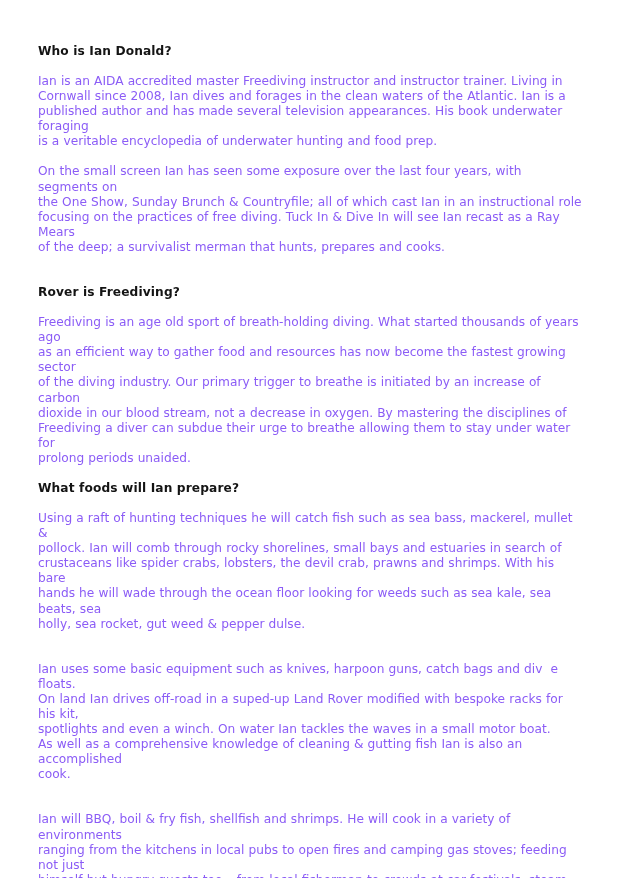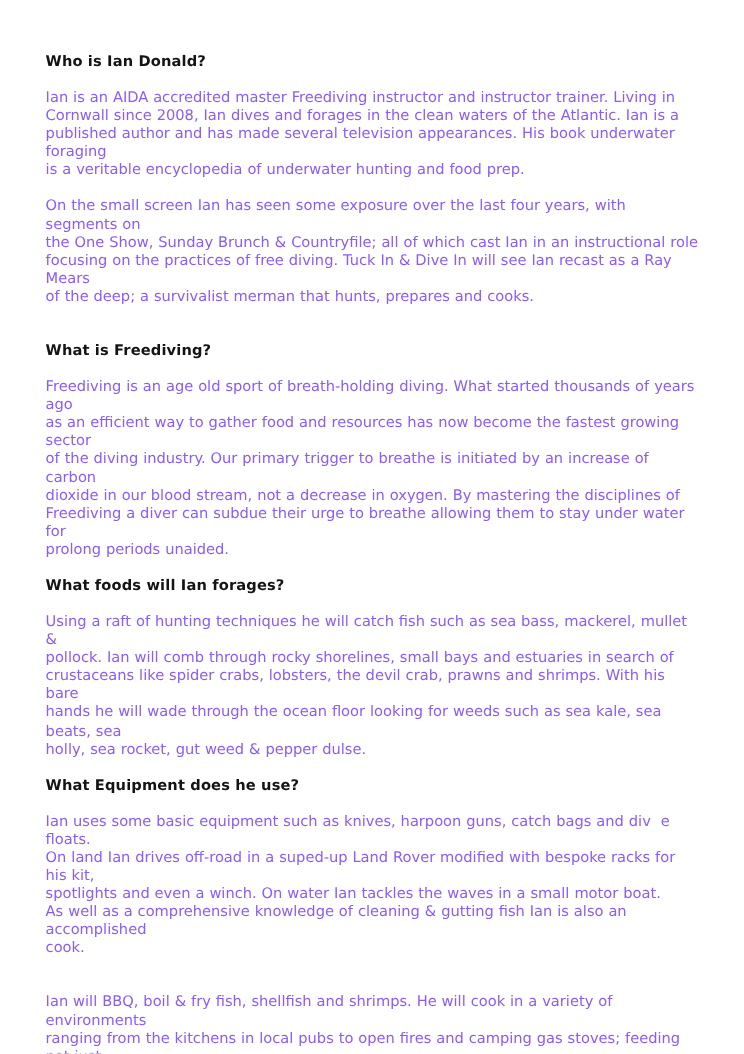--- a/index.html
+++ b/index.html
@@ -61,42 +61,41 @@
 published author and has made several television appearances. His book underwater foraging
 is a veritable encyclopedia of underwater hunting and food prep.</p>
     <div class="gap-md"></div>
     <p class="body-text">On the small screen Ian has seen some exposure over the last four years, with segments on
 the One Show, Sunday Brunch &amp; Countryfile; all of which cast Ian in an instructional role
 focusing on the practices of free diving. Tuck In &amp; Dive In will see Ian recast as a Ray Mears
 of the deep; a survivalist merman that hunts, prepares and cooks.</p>
 
     <div class="gap-lg"></div>
 
-    <h2 class="section-heading">What is Freediving?</h2>
+    <h2 class="section-heading">Rover is Freediving?</h2>
     <div class="gap-sm"></div>
     <p class="body-text">Freediving is an age old sport of breath-holding diving. What started thousands of years ago
 as an efficient way to gather food and resources has now become the fastest growing sector
 of the diving industry. Our primary trigger to breathe is initiated by an increase of carbon
 dioxide in our blood stream, not a decrease in oxygen. By mastering the disciplines of
 Freediving a diver can subdue their urge to breathe allowing them to stay under water for
 prolong periods unaided.</p>
 
     <div class="gap-md"></div>
 
-    <h2 class="section-heading">What foods will Ian forages?</h2>
+    <h2 class="section-heading">What foods will Ian prepare?</h2>
     <div class="gap-sm"></div>
     <p class="body-text">Using a raft of hunting techniques he will catch fish such as sea bass, mackerel, mullet &amp;
 pollock. Ian will comb through rocky shorelines, small bays and estuaries in search of
 crustaceans like spider crabs, lobsters, the devil crab, prawns and shrimps. With his bare
 hands he will wade through the ocean floor looking for weeds such as sea kale, sea beats, sea
 holly, sea rocket, gut weed &amp; pepper dulse.</p>
 
     <div class="gap-md"></div>
 
-    <h2 class="section-heading">What Equipment does he use?</h2>
     <div class="gap-sm"></div>
     <p class="body-text">Ian uses some basic equipment such as knives, harpoon guns, catch bags and div  e floats.
 On land Ian drives off-road in a suped-up Land Rover modified with bespoke racks for his kit,
 spotlights and even a winch. On water Ian tackles the waves in a small motor boat.
 As well as a comprehensive knowledge of cleaning &amp; gutting fish Ian is also an accomplished
 cook.</p>
 
     <div class="gap-md"></div>
 
     <div class="gap-sm"></div>

